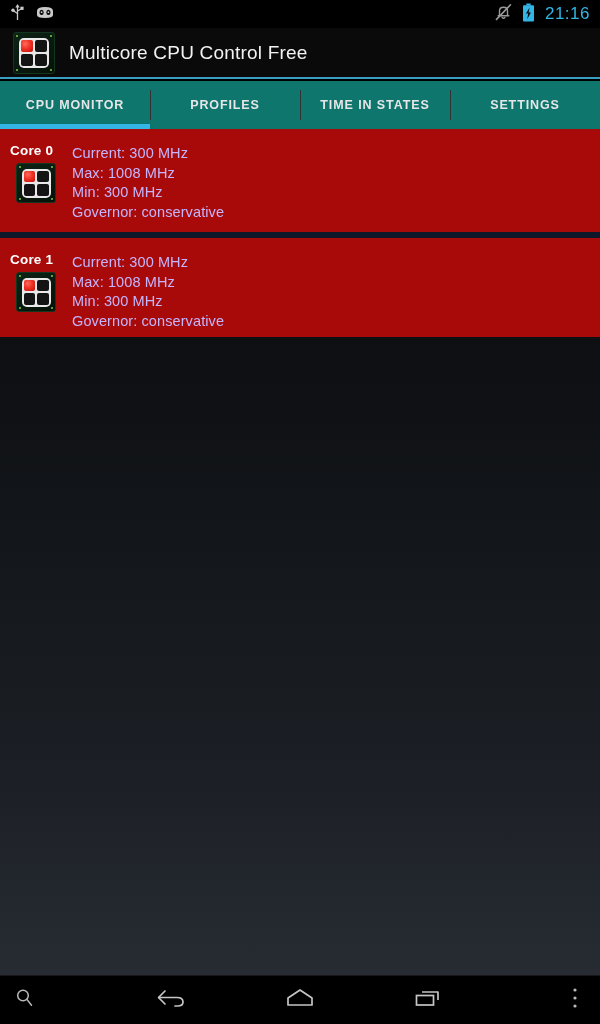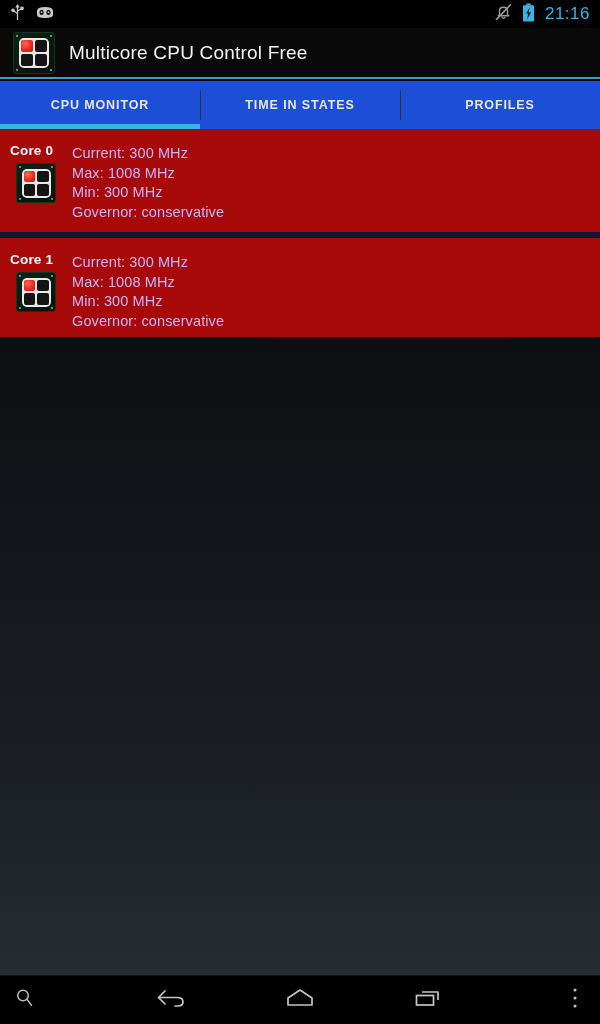--- a/index.html
+++ b/index.html
@@ -62,21 +62,21 @@
   .chip .q.red { background:radial-gradient(circle at 35% 32%, #ff6b5e 0%, #f03126 45%, #c01008 100%); }
 
   .chip-title { width:42px; height:42px; margin-left:13px; }
   .chip-title .frame { width:30px; height:30px; padding:2px; gap:2px; }
   .chip-core { width:40px; height:40px; }
   .chip-core .frame { width:29px; height:29px; padding:2px; gap:2px; }
 
   
   #tabbar {
     position:absolute; top:81px; left:0; width:600px; height:48px;
-    background:#1d4ed8; display:flex;
+    background:#0f766e; display:flex;
   }
   .tab {
     flex:1; position:relative;
     display:flex; align-items:center; justify-content:center;
     color:#e6e6e6; font-size:12.5px; font-weight:bold; letter-spacing:0.9px;
   }
   .tab + .tab::before {
     content:""; position:absolute; left:0; top:9px; bottom:9px;
     width:1px; background:#333;
   }
@@ -191,25 +191,29 @@
     </div>
     <div id="app-title">Multicore CPU Control Free</div>
   </div>
 
   <div id="tabbar">
     <div class="tab active">
       <span>CPU MONITOR</span>
       <span class="ind"></span>
     </div>
     <div class="tab">
+      <span>PROFILES</span>
+      <span class="ind"></span>
+    </div>
+    <div class="tab">
       <span>TIME IN STATES</span>
       <span class="ind"></span>
     </div>
     <div class="tab">
-      <span>PROFILES</span>
+      <span>SETTINGS</span>
       <span class="ind"></span>
     </div>
   </div>
 
   <div id="cores">
 
     <div class="core-row">
       <div class="core-left">
         <div class="core-label">Core 0</div>
         <div class="chip chip-core">

